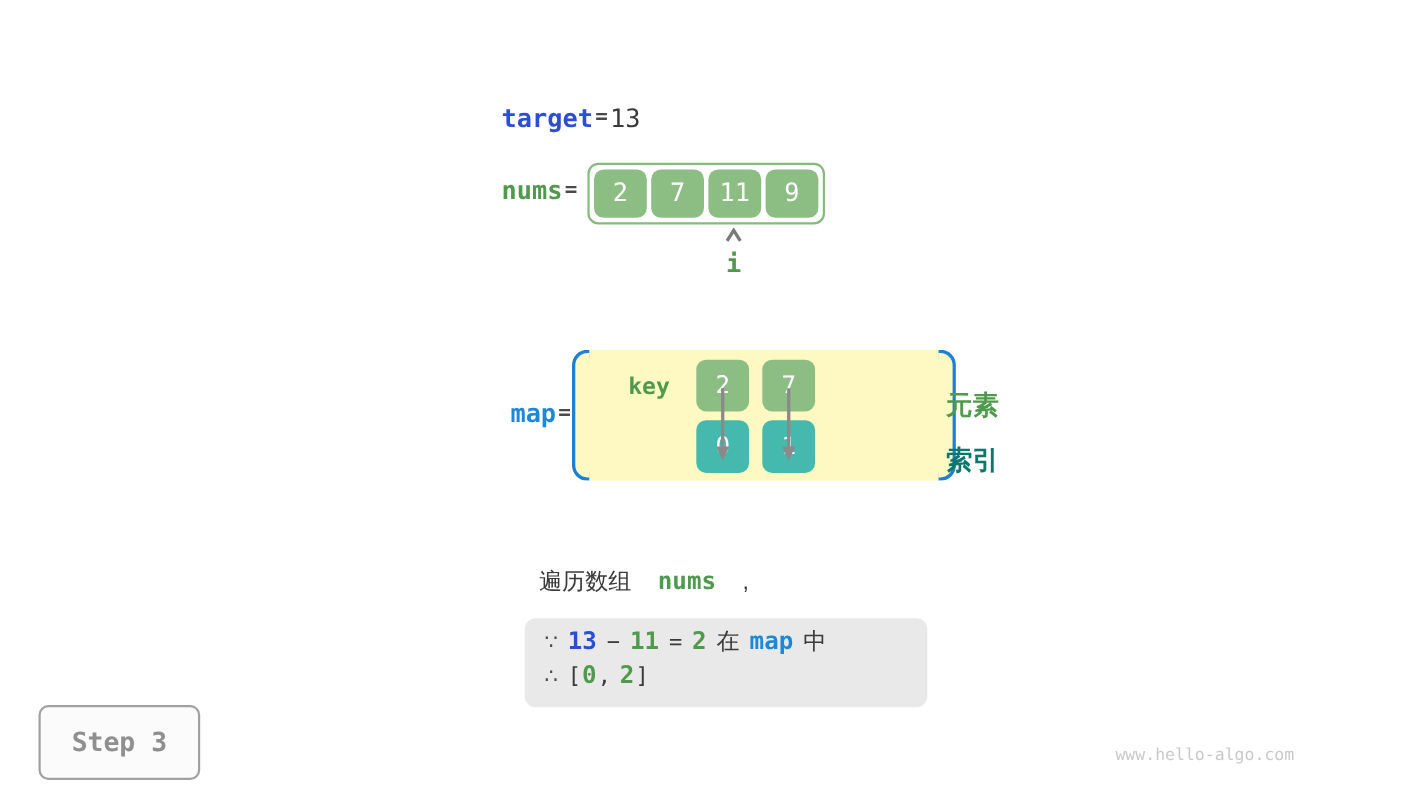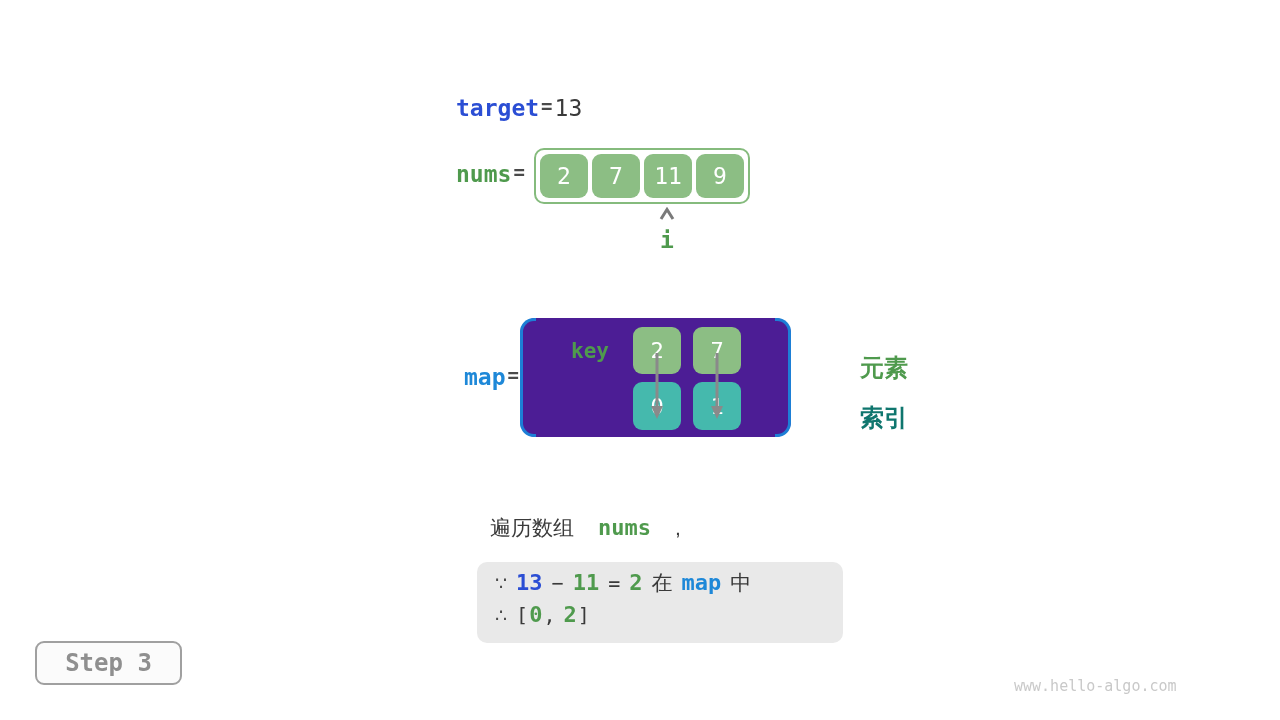--- a/index.html
+++ b/index.html
@@ -20,22 +20,22 @@
                border:2px solid #85bb7d; border-radius:10px; background:#ffffff; }
   .acell { width:48px; height:44px; background:#8cbe84; border-radius:9px; color:#ffffff;
            display:flex; align-items:center; justify-content:center;
            font-family:"DejaVu Sans Mono",monospace; font-size:23px; font-weight:500; }
 
   .caret { position:absolute; left:658px; top:207px; }
   .i-label { position:absolute; left:658px; top:227px; width:18px; text-align:center;
              font-family:"DejaVu Sans Mono",monospace; font-weight:bold; font-size:23px; color:#4f9a4d; }
 
   
-  .map-box { position:absolute; left:520px; top:318px; width:271px; height:119px;
-             background:#4c1d95; border-radius:16px; }
+  .map-box { position:absolute; left:520px; top:318px; width:349px; height:119px;
+             background:#fef9c3; border-radius:16px; }
   .bracket { position:absolute; top:0; width:16px; height:119px; border:3px solid #1d7fd6; }
   .bracket.left  { left:0;  border-right:none; border-radius:14px 0 0 14px; }
   .bracket.right { right:0; border-left:none;  border-radius:0 14px 14px 0; }
 
   .map-hdr { position:absolute; left:28px; width:84px; display:flex; align-items:center; justify-content:center;
              font-family:"DejaVu Sans Mono",monospace; font-weight:bold; font-size:21px; }
   .map-hdr.key   { top:9px;  height:47px; color:#4f9a4d; }
   .map-hdr.value { top:64px; height:48px; color:#379a90; }
 
   .mcell { position:absolute; width:48px; display:flex; align-items:center; justify-content:center;
@@ -62,21 +62,21 @@
   .note .sym { font-size:19px; color:#4a4a4a; }
   .bnum { font-family:"DejaVu Sans Mono",monospace; font-weight:bold; font-size:22px; }
   .bnum.royal { color:#2b4ed4; }
   .bnum.green { color:#4f9a4d; }
   .bnum.bblue { color:#1e88d8; }
   .op { font-family:"DejaVu Sans Mono",monospace; font-size:20px; color:#3a3a3a; }
   .idx-group { display:flex; align-items:baseline; gap:1px; }
   .idx-group .comma { margin-right:7px; }
 
   
-  .step-badge { position:absolute; left:35px; top:641px; width:147px; height:44px;
+  .step-badge { position:absolute; left:35px; top:641px; width:147px; height:68px;
                 border:2px solid #a0a0a0; border-radius:9px; background:#fbfbfb;
                 display:flex; align-items:center; justify-content:center;
                 font-family:"DejaVu Sans Mono",monospace; font-weight:bold; font-size:24px; color:#8f8f8f; }
 
   
   .watermark { position:absolute; left:1014px; top:677px;
                font-family:"DejaVu Sans Mono",monospace; font-size:15px; color:#c9c9c9; }
 </style>
 </head>
 <body>

